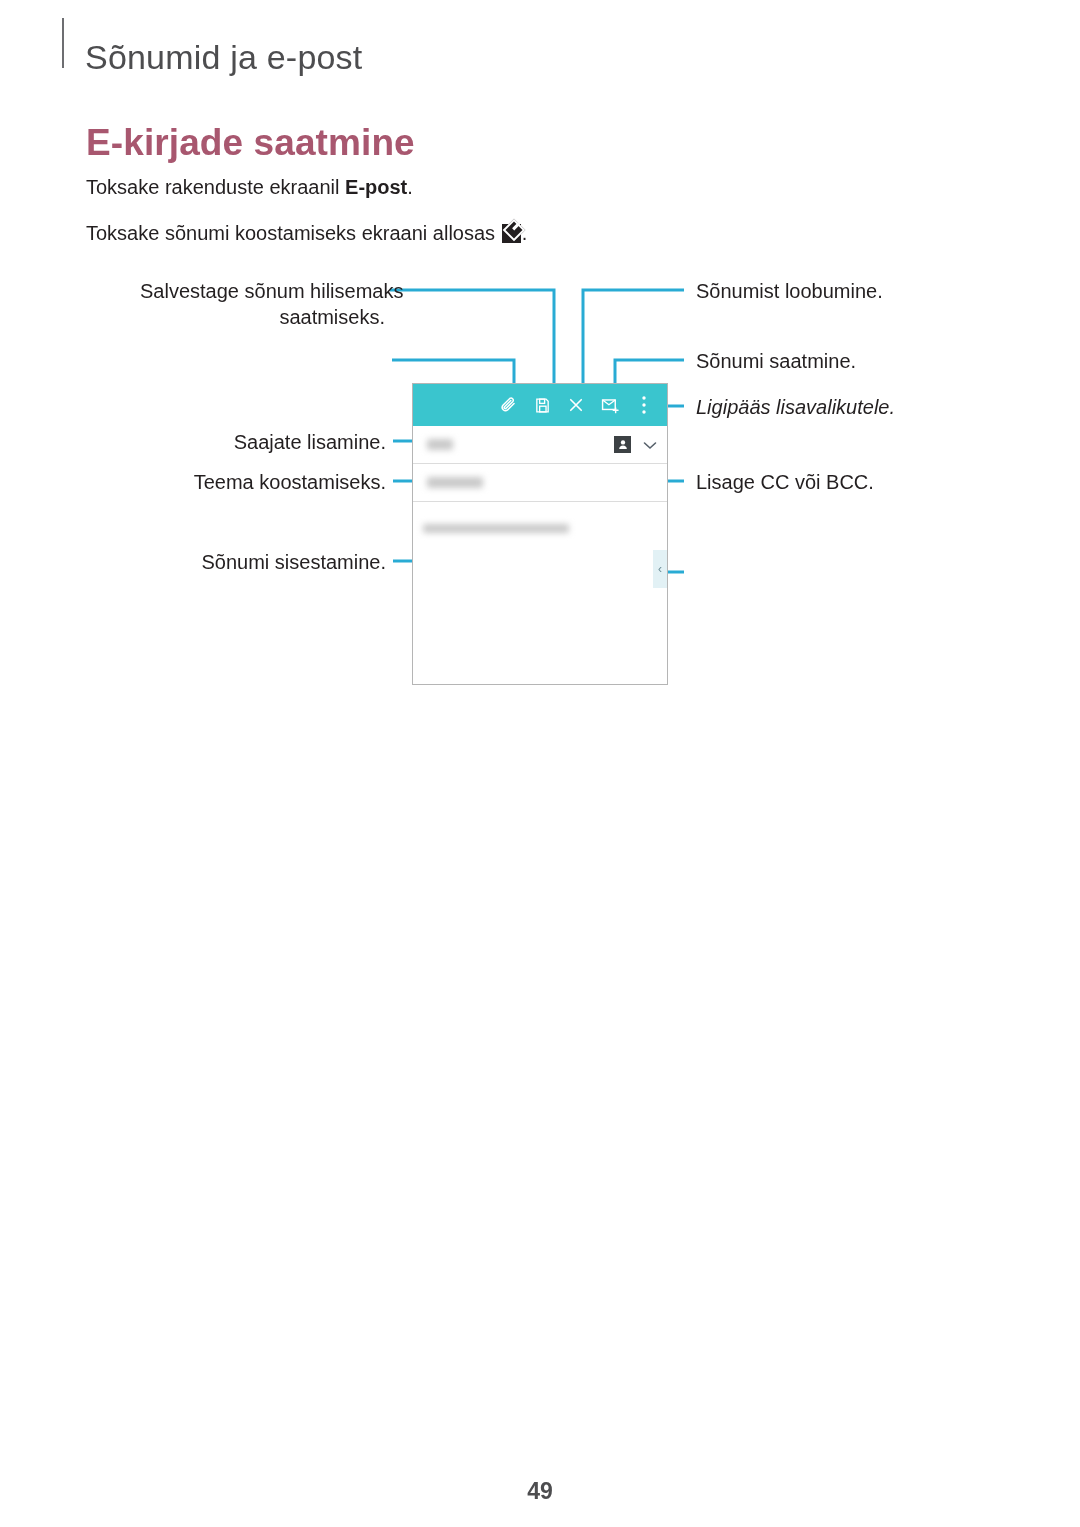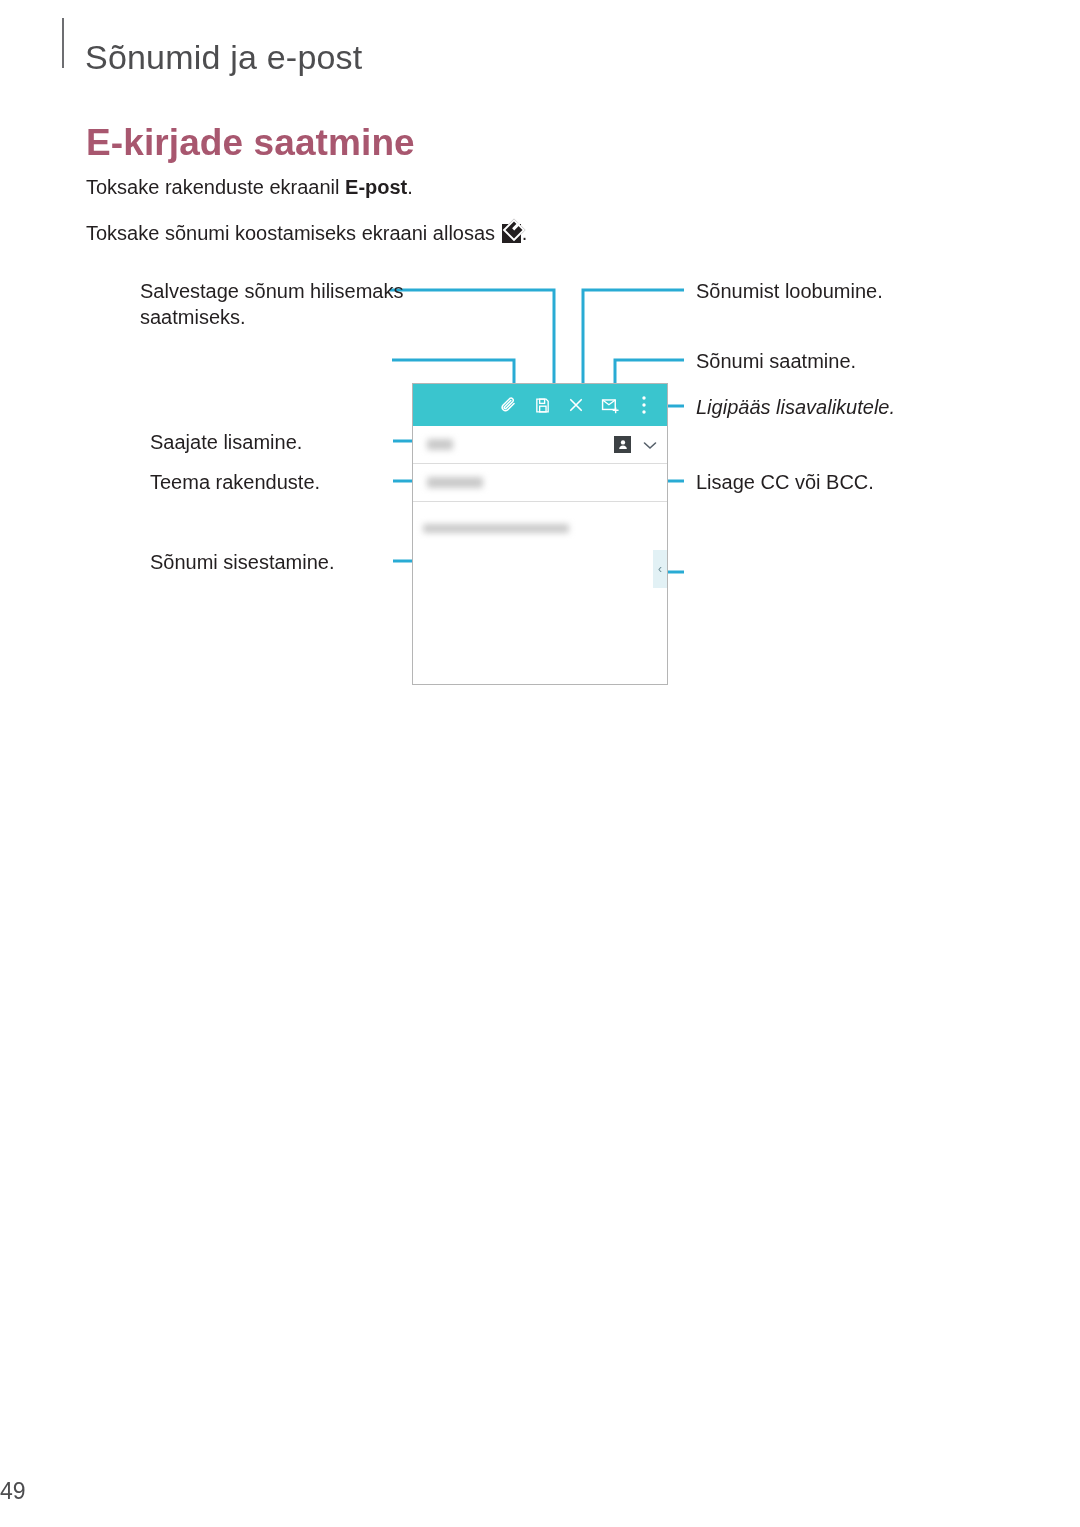--- a/index.html
+++ b/index.html
@@ -57,21 +57,21 @@
     transform:rotate(-45deg); z-index:2;
   }
 
   
   #diagram { position:absolute; left:0; top:0; width:1080px; height:720px; }
 
   .callout {
     position:absolute; font-size:20px; color:#231f20;
     line-height:26px; white-space:nowrap;
   }
-  .callout.right-align { }
+  .callout.right-align { text-align:right; }
 
   
   #connectors { position:absolute; left:0; top:0; width:1080px; height:720px; }
 
   
   #phone {
     position:absolute; left:412px; top:383px;
     width:256px; height:302px;
     background:#ffffff;
     border:1px solid #b5b5b5;
@@ -108,21 +108,21 @@
   #side-tab {
     position:absolute; right:0; top:26px;
     width:14px; height:38px; background:#e2f1f5;
     display:flex; align-items:center; justify-content:center;
     color:#6d8e98; font-size:12px;
   }
 
   
   #page-number {
     position:absolute; left:0; right:0; top:1478px;
-    text-align:left; font-size:23px; color:#4d4d4f;
+    text-align:center; font-size:23px; color:#4d4d4f;font-weight:bold;
   }
 </style>
 </head>
 <body>
 
 <div id="header-rule"></div>
 <div id="breadcrumb">Sõnumid ja e-post</div>
 
 <div id="page-title">E-kirjade saatmine</div>
 
@@ -165,21 +165,21 @@
     <div>Salvestage sõnum hilisemaks</div>
     <div>saatmiseks.</div>
   </div>
 
 
   <div class="callout right-align" style="left:150px; top:429px; width:236px;">
     <div>Saajate lisamine.</div>
   </div>
 
   <div class="callout right-align" style="left:150px; top:469px; width:236px;">
-    <div>Teema rakenduste.</div>
+    <div>Teema koostamiseks.</div>
   </div>
 
   <div class="callout right-align" style="left:150px; top:549px; width:236px;">
     <div>Sõnumi sisestamine.</div>
   </div>
 
   <div class="callout" style="left:696px; top:278px;">
     <div>Sõnumist loobumine.</div>
   </div>
 

